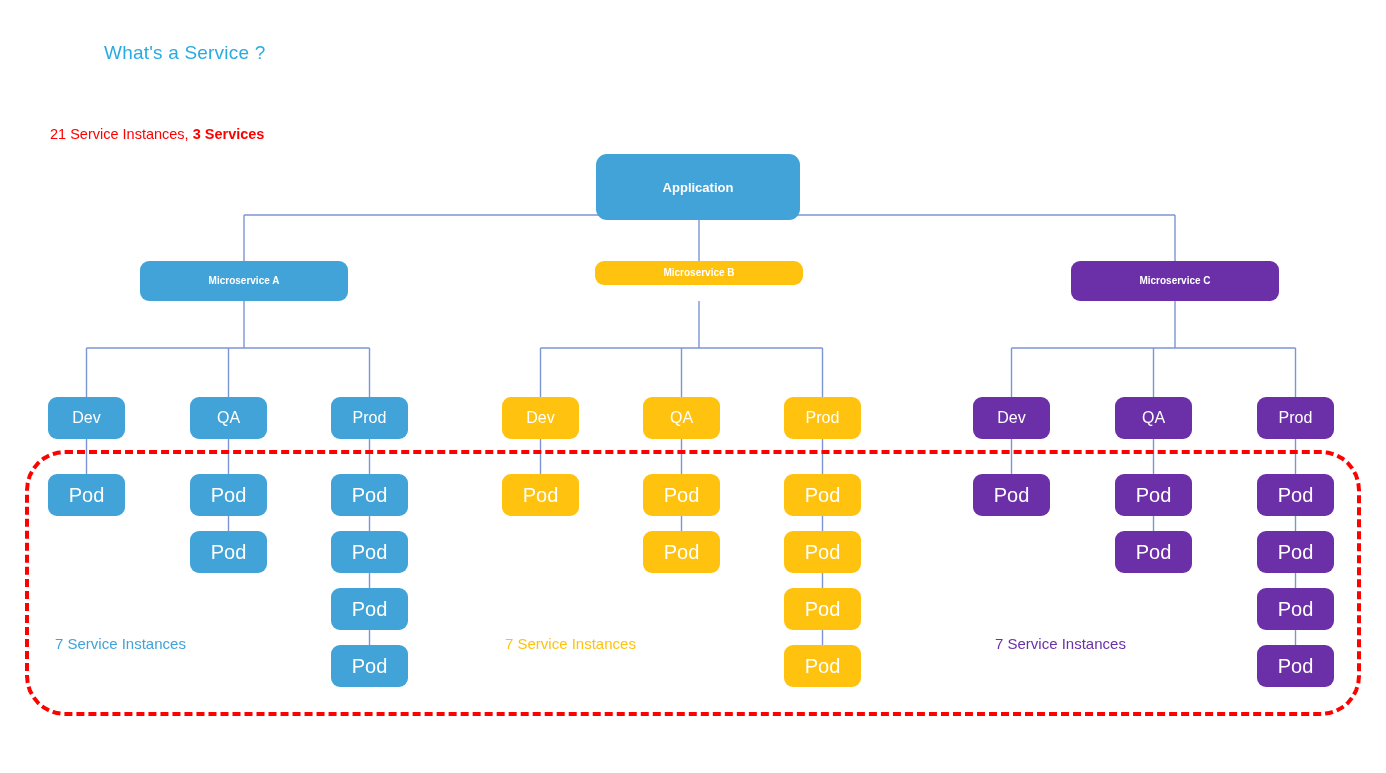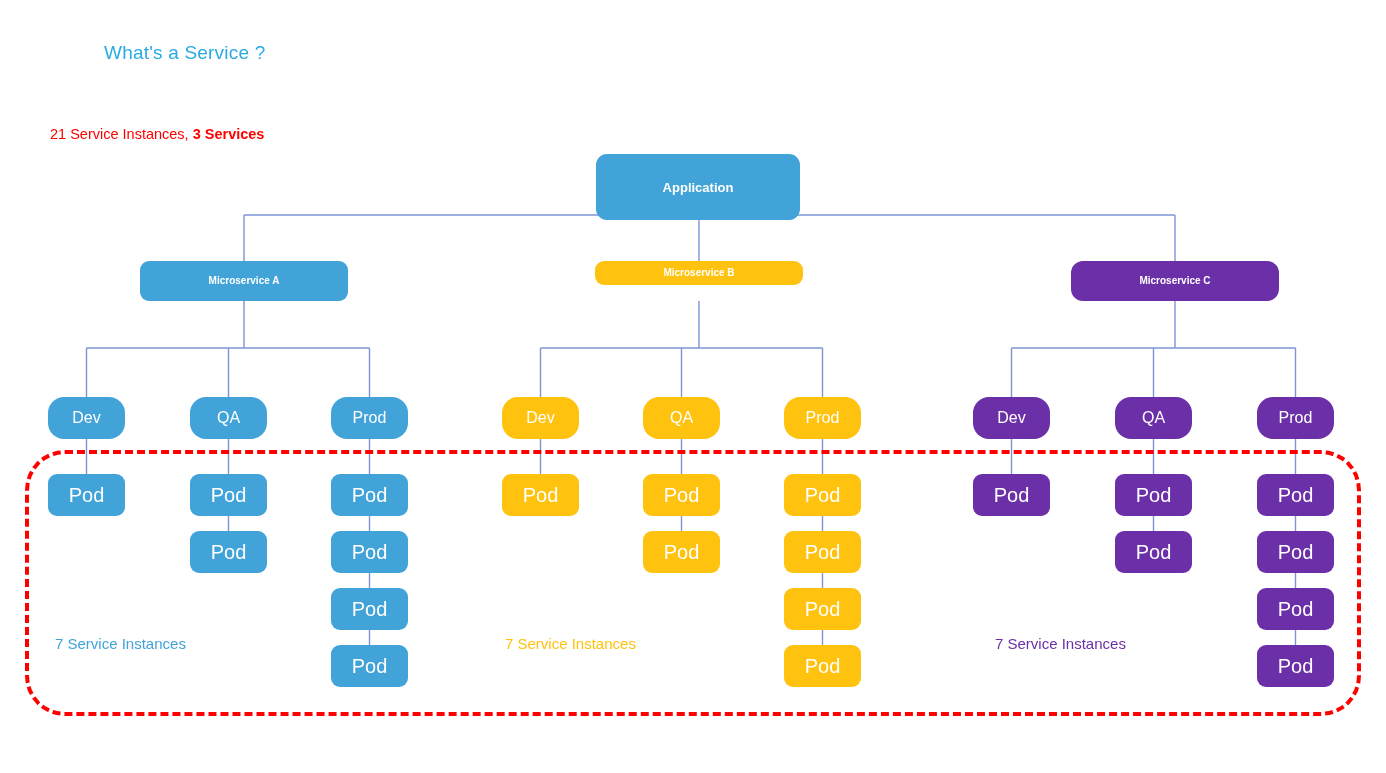--- a/index.html
+++ b/index.html
@@ -79,21 +79,21 @@
     margin-top: 41px;
   }
   .node.micro {
     width: 208px; height: 40px;
     border-radius: 9px;
     font-size: 10px;
     font-weight: bold;
   }
   .node.env {
     width: 77px; height: 42px;
-    border-radius: 16px;
+    border-radius: 9px;
     font-size: 16px;
   }
   .node.pod {
     width: 77px; height: 42px;
     border-radius: 9px;
     font-size: 20px;
   }
 </style>
 </head>
 <body>
@@ -217,21 +217,21 @@
       <div class="node pod" style="left: 784px; top: 531px; width: 77px; height: 42px; background: rgb(255, 194, 14);">
         <span>Pod</span>
       </div>
       <div class="node pod" style="left: 784px; top: 588px; width: 77px; height: 42px; background: rgb(255, 194, 14);">
         <span>Pod</span>
       </div>
       <div class="node pod" style="left: 784px; top: 645px; width: 77px; height: 42px; background: rgb(255, 194, 14);">
         <span>Pod</span>
       </div>
       <div class="instances-label" style="left: 505px; top: 635px; color: rgb(255, 194, 14);">7 Service Instances</div>
-      <div class="node micro" style="left: 1071px; top: 261px; width: 208px; height: 40px; background: rgb(107, 47, 168); border-radius: 12px;">
+      <div class="node micro" style="left: 1071px; top: 261px; width: 208px; height: 40px; background: rgb(107, 47, 168);">
         <span>Microservice C</span>
       </div>
       <div class="node env" style="left: 973px; top: 397px; width: 77px; height: 42px; background: rgb(107, 47, 168);">
         <span>Dev</span>
       </div>
       <div class="node pod" style="left: 973px; top: 474px; width: 77px; height: 42px; background: rgb(107, 47, 168);">
         <span>Pod</span>
       </div>
       <div class="node env" style="left: 1115px; top: 397px; width: 77px; height: 42px; background: rgb(107, 47, 168);">
         <span>QA</span>

